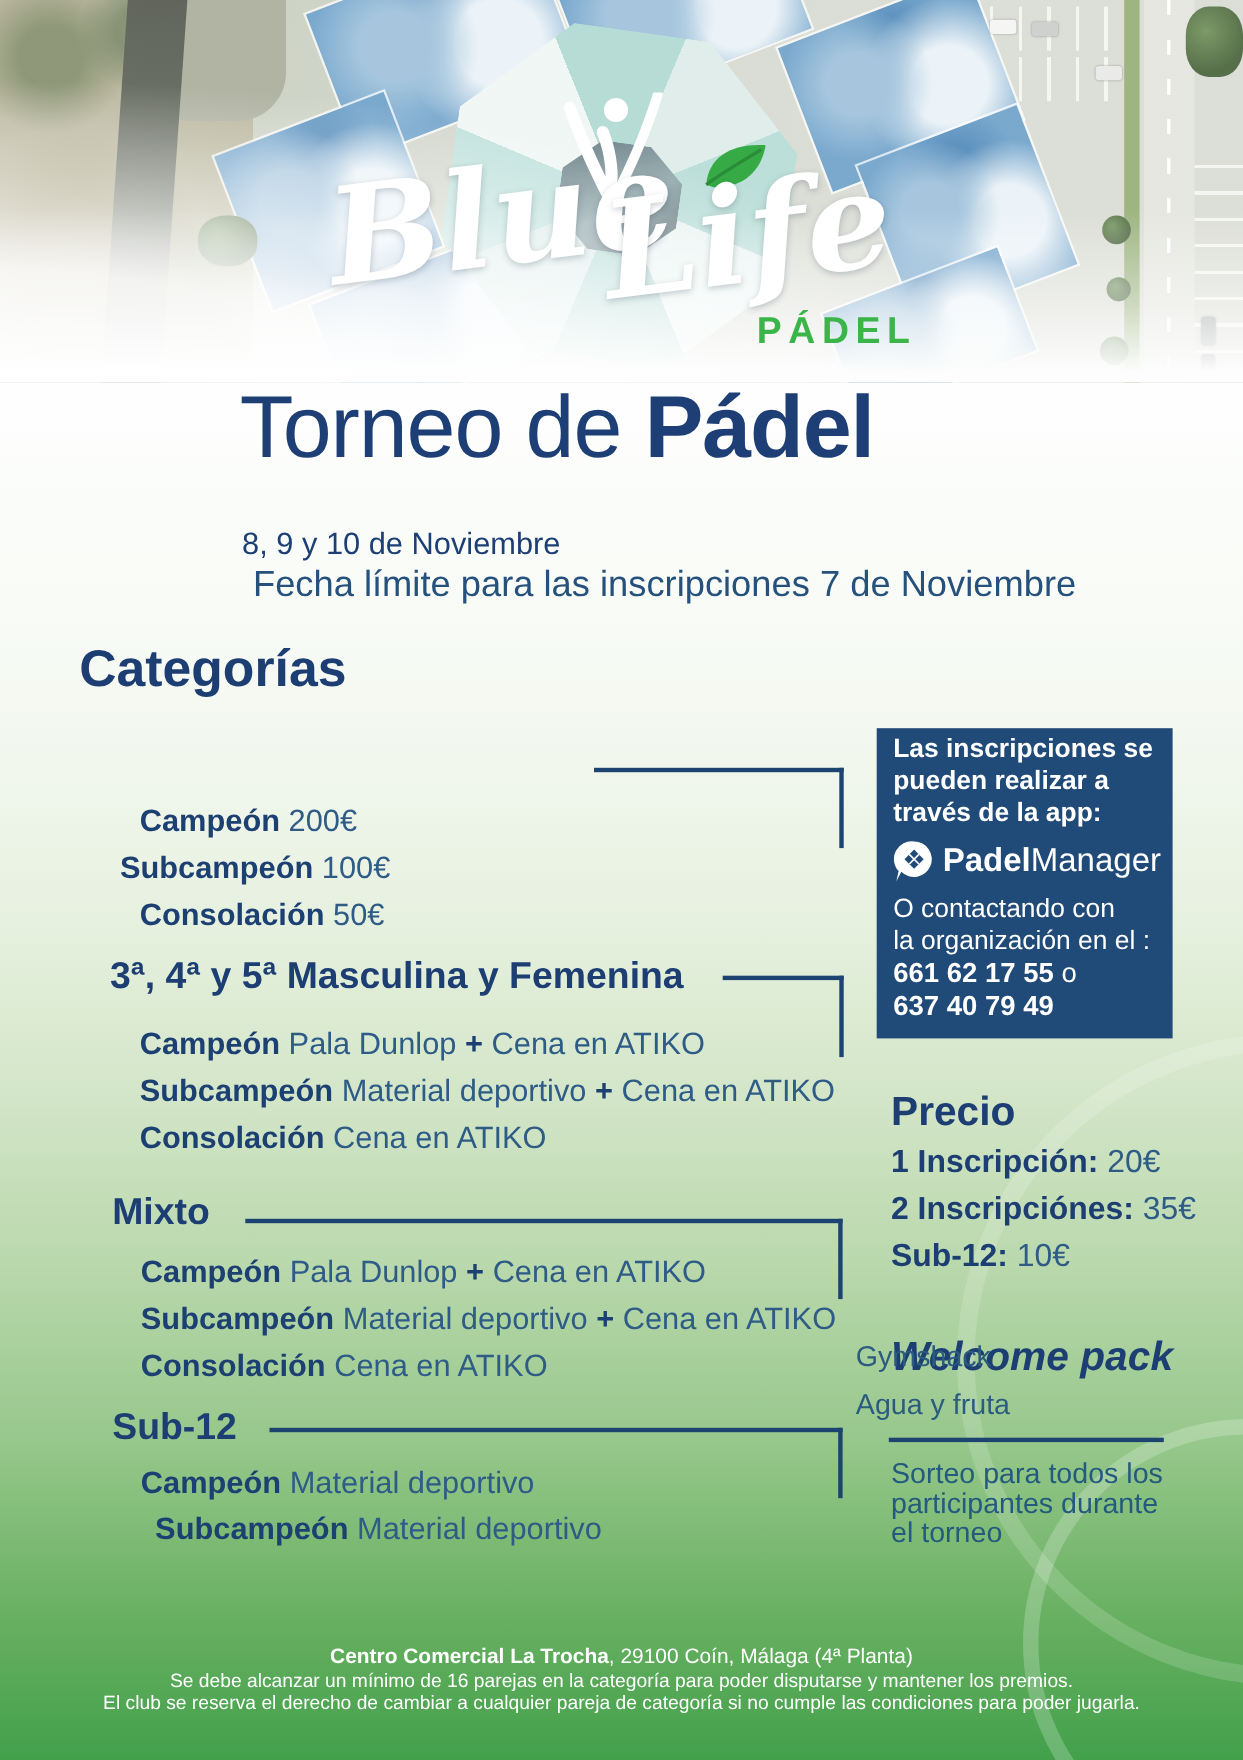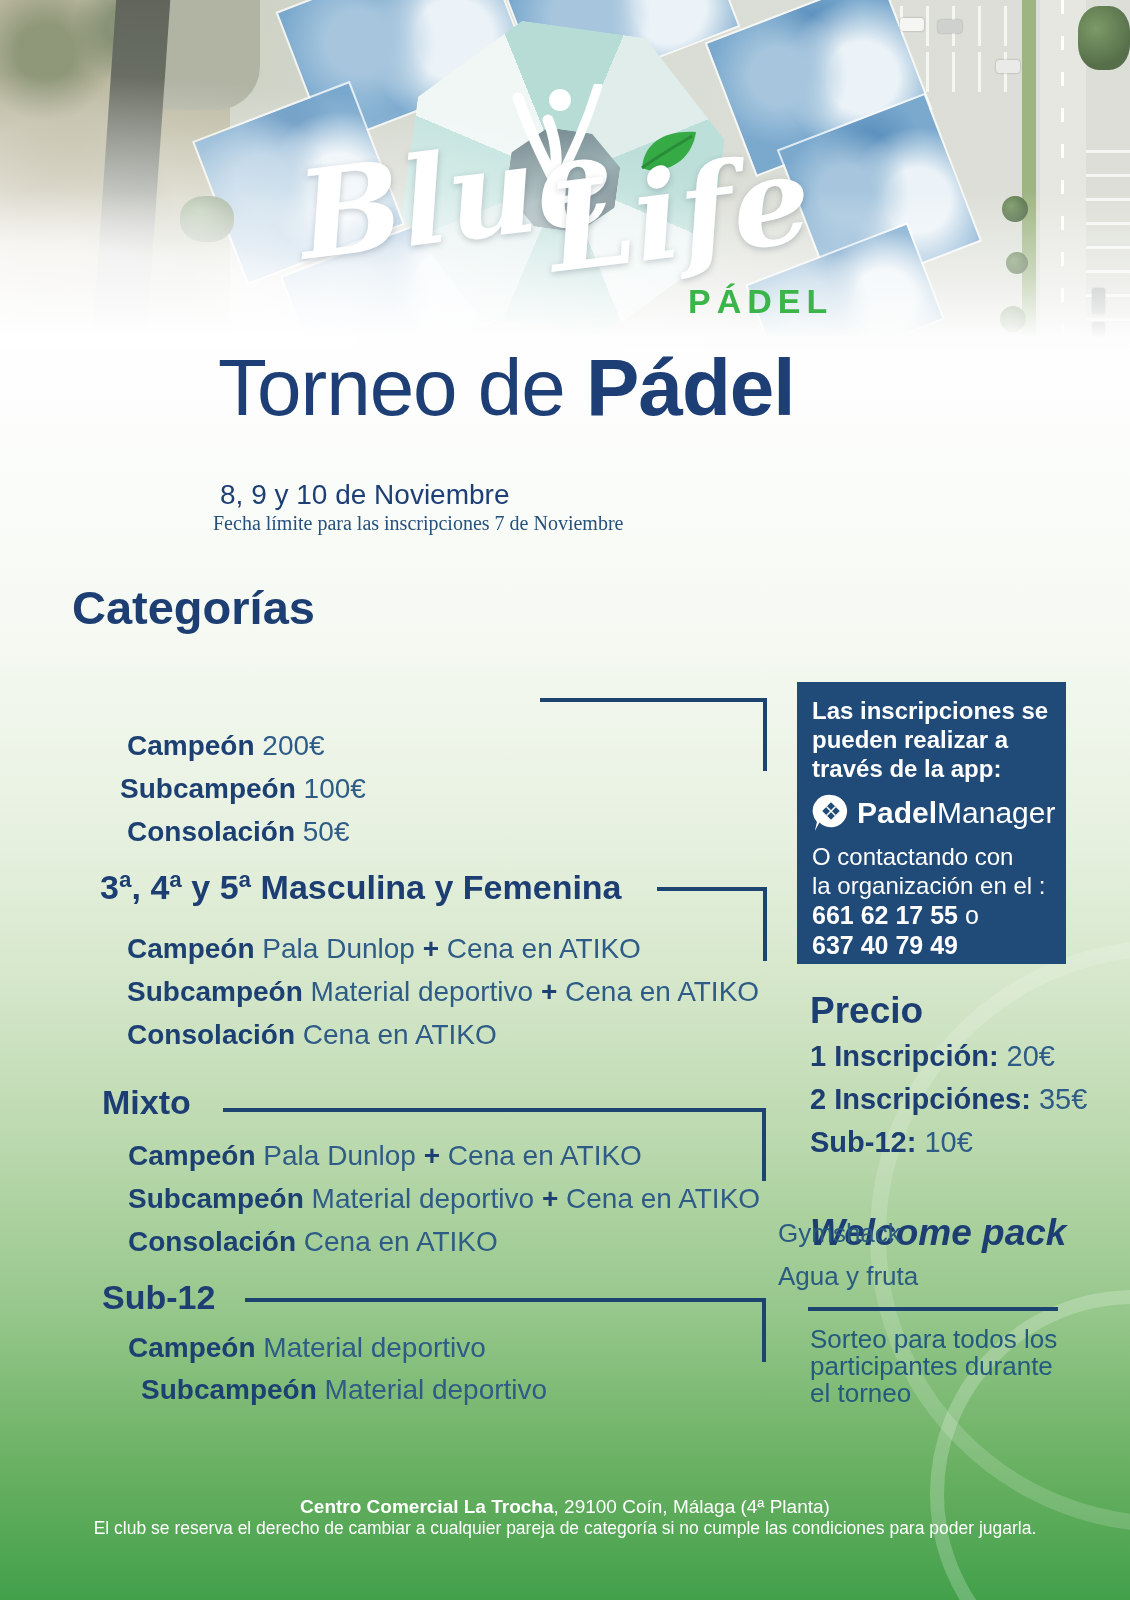--- a/index.html
+++ b/index.html
@@ -85,32 +85,32 @@
   .logo-blue{left:18px;top:96px;transform:rotate(-7deg);}
   .logo-life{left:268px;top:112px;transform:rotate(-7deg);}
   .logo-figure{left:218px;top:44px;position:absolute;}
   .logo-leaf{left:352px;top:86px;position:absolute;}
   .logo-sub{position:absolute;left:408px;top:242px;font-size:34px;font-weight:800;
     letter-spacing:6px;color:#3bb54a;}
   
   .title{position:absolute;left:218px;top:348px;font-size:80px;line-height:1;color:#1d3f76;z-index:2;letter-spacing:-1px;}
   .title .t-bold{font-weight:800;}
   .dates{position:absolute;left:220px;top:446px;font-size:28px;color:#1d3f76;z-index:2;margin-top:33px;}
-  .deadline{position:absolute;left:213px;top:512px;font-size:20px;color:#25517c;z-index:2;font-family:Liberation Serif, serif;}
+  .deadline{position:absolute;left:230px;top:512px;font-size:33px;color:#25517c;z-index:2;}
   
   .cats-heading{position:absolute;left:72px;top:580px;font-size:47px;font-weight:800;color:#1c3e72;z-index:2;}
   .cat-title{position:absolute;font-size:34px;font-weight:800;color:#1c3e72;white-space:nowrap;z-index:2;}
   .prize{position:absolute;font-size:28px;white-space:nowrap;z-index:2;}
   .prize .lbl{font-weight:800;color:#1d4073;}
   .prize .val{font-weight:400;color:#2e5c86;}
   .plus{font-weight:800;color:#1d4073;}
   .bracket{position:absolute;border-top:4px solid #1d4370;border-right:4px solid #1d4370;z-index:2;}
   
-  .bluebox{position:absolute;left:797px;top:682px;width:269px;height:282px;background:#204a78;
-    color:#fff;box-sizing:border-box;padding:14px 14px 0 15px;z-index:2;}
+  .bluebox{position:absolute;left:797px;top:662px;width:269px;height:282px;background:#204a78;
+    color:#fff;box-sizing:border-box;padding:4px 14px 0 15px;z-index:2;}
   .bluebox .intro{font-size:24px;font-weight:800;line-height:29px;}
   .app-row{display:flex;align-items:center;margin-top:9px;height:42px;}
   .app-row svg{flex:0 0 auto;}
   .app-name{font-size:30px;margin-left:7px;letter-spacing:0;}
   .app-name .b{font-weight:800;}
   .contact{font-size:24px;line-height:29px;margin-top:8px;}
   .phone-line{font-size:25px;line-height:30px;font-weight:800;}
   .phone-line .sfx{font-weight:400;}
   .r-heading{position:absolute;left:810px;font-size:37px;font-weight:800;color:#1c3e72;z-index:2;}
   .r-item{position:absolute;left:810px;font-size:29px;white-space:nowrap;z-index:2;}
@@ -182,21 +182,21 @@
   </div>
 
   <div class="title"><span>Torneo de </span><span class="t-bold">Pádel</span></div>
   <div class="dates">8, 9 y 10 de Noviembre</div>
   <div class="deadline">Fecha límite para las inscripciones 7 de Noviembre</div>
 
   <div class="cats-heading">Categorías</div>
 
   <div class="bracket" style="left:540px;top:698px;width:223px;height:69px;"></div>
   <div class="prize" style="left:127px;top:730px;"><span class="lbl">Campeón</span> <span class="val">200€</span></div>
-  <div class="prize" style="left:120px;top:773px;"><span class="lbl">Subcampeón</span> <span class="val">100€</span></div>
+  <div class="prize" style="left:109px;top:773px;"><span class="lbl">Subcampeón</span> <span class="val">100€</span></div>
   <div class="prize" style="left:127px;top:816px;"><span class="lbl">Consolación</span> <span class="val">50€</span></div>
 
   <div class="cat-title" style="left:100px;top:868px;text-align:center;">3ª, 4ª y 5ª Masculina y Femenina</div>
   <div class="bracket" style="left:657px;top:887px;width:106px;height:70px;"></div>
   <div class="prize" style="left:127px;top:933px;"><span class="lbl">Campeón</span> <span class="val">Pala Dunlop <span class="plus">+</span> Cena en ATIKO</span></div>
   <div class="prize" style="left:127px;top:976px;"><span class="lbl">Subcampeón</span> <span class="val">Material deportivo <span class="plus">+</span> Cena en ATIKO</span></div>
   <div class="prize" style="left:127px;top:1019px;"><span class="lbl">Consolación</span> <span class="val">Cena en ATIKO</span></div>
 
   <div class="cat-title" style="left:102px;top:1083px;">Mixto</div>
   <div class="bracket" style="left:223px;top:1108px;width:539px;height:69px;"></div>
@@ -236,16 +236,17 @@
 
   <div class="r-heading" style="top:1212px;font-style:italic;">Welcome pack</div>
   <div class="r-plain" style="top:1218px;">Gymshack</div>
   <div class="r-plain" style="top:1261px;">Agua y fruta</div>
 
   <div class="r-divider"></div>
   <div class="raffle">Sorteo para todos los participantes durante el torneo</div>
 
   <div class="footer">
     <div class="f1"><span class="b">Centro Comercial La Trocha</span><span>, 29100 Coín, Málaga (4ª Planta)</span></div>
+    <div class="f2">Se debe alcanzar un mínimo de 16 parejas en la categoría para poder disputarse y mantener los premios.</div>
     <div class="f2">El club se reserva el derecho de cambiar a cualquier pareja de categoría si no cumple las condiciones para poder jugarla.</div>
   </div>
 
 </div>
 
 </body></html>

